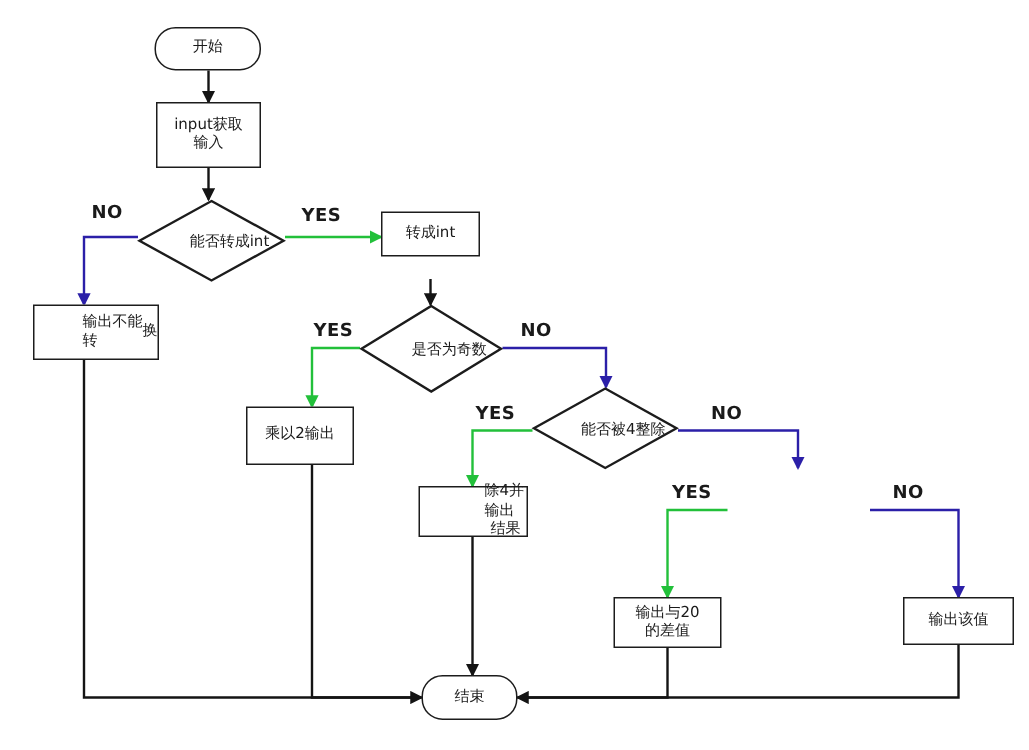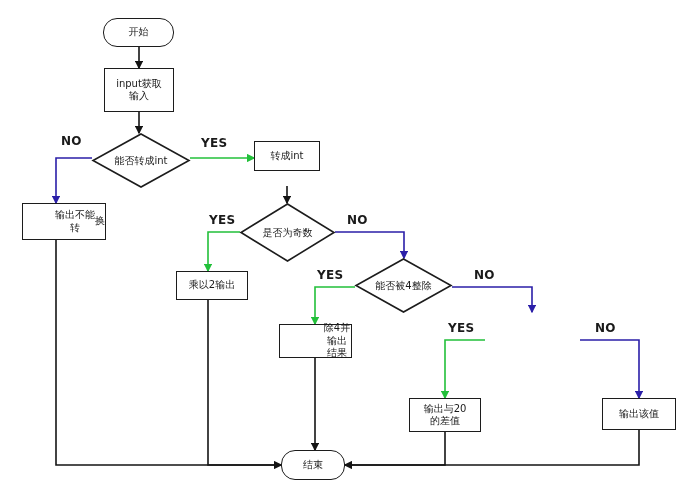--- a/index.html
+++ b/index.html
@@ -21,21 +21,21 @@
     top: 0;
     width: 686px;
     height: 500px;
   }
   .node {
     position: absolute;
     box-sizing: border-box;
     display: flex;
     align-items: center;
     justify-content: center;
-    text-align: center;
+    text-align: left;
     color: #1a1a1a;
     font-size: 10px;
     line-height: 1.25;
     background: #ffffff;
     z-index: 2;
   }
   .proc {
     border: 1.4px solid #1c1c1c;
   }
   .term {
@@ -47,21 +47,21 @@
     z-index: 2;
   }
   .decision-wrap svg {
     position: absolute;
     left: 0;
     top: 0;
     overflow: visible;
   }
   .decision-label {
     position: absolute;
-    left: 0;
+    left: 12px;
     top: 0;
     width: 100%;
     height: 100%;
     display: flex;
     align-items: center;
     justify-content: center;
     font-size: 10px;
     color: #1a1a1a;
     text-align: left;
     pointer-events: none;
@@ -151,21 +151,21 @@
     <span>转成int</span>
   </div>
 
   <div class="decision-wrap" style="left:240px; top:203px; width:95px; height:59px;">
     <svg width="95" height="59">
       <polygon points="47.5,1 94,29.5 47.5,58 1,29.5" fill="#ffffff" stroke="#1c1c1c" stroke-width="1.6"></polygon>
     </svg>
     <div class="decision-label">是否为奇数</div>
   </div>
 
-  <div class="node proc" style="left:176px; top:271px; width:72px; height:29px;">
+  <div class="node proc" style="left:164px; top:271px; width:72px; height:39px;">
     <span>乘以2输出</span>
   </div>
 
   <div class="decision-wrap" style="left:355px; top:258px; width:97px; height:55px;">
     <svg width="97" height="55">
       <polygon points="48.5,1 96,27.5 48.5,54 1,27.5" fill="#ffffff" stroke="#1c1c1c" stroke-width="1.6"></polygon>
     </svg>
     <div class="decision-label">能否被4整除</div>
   </div>
 

